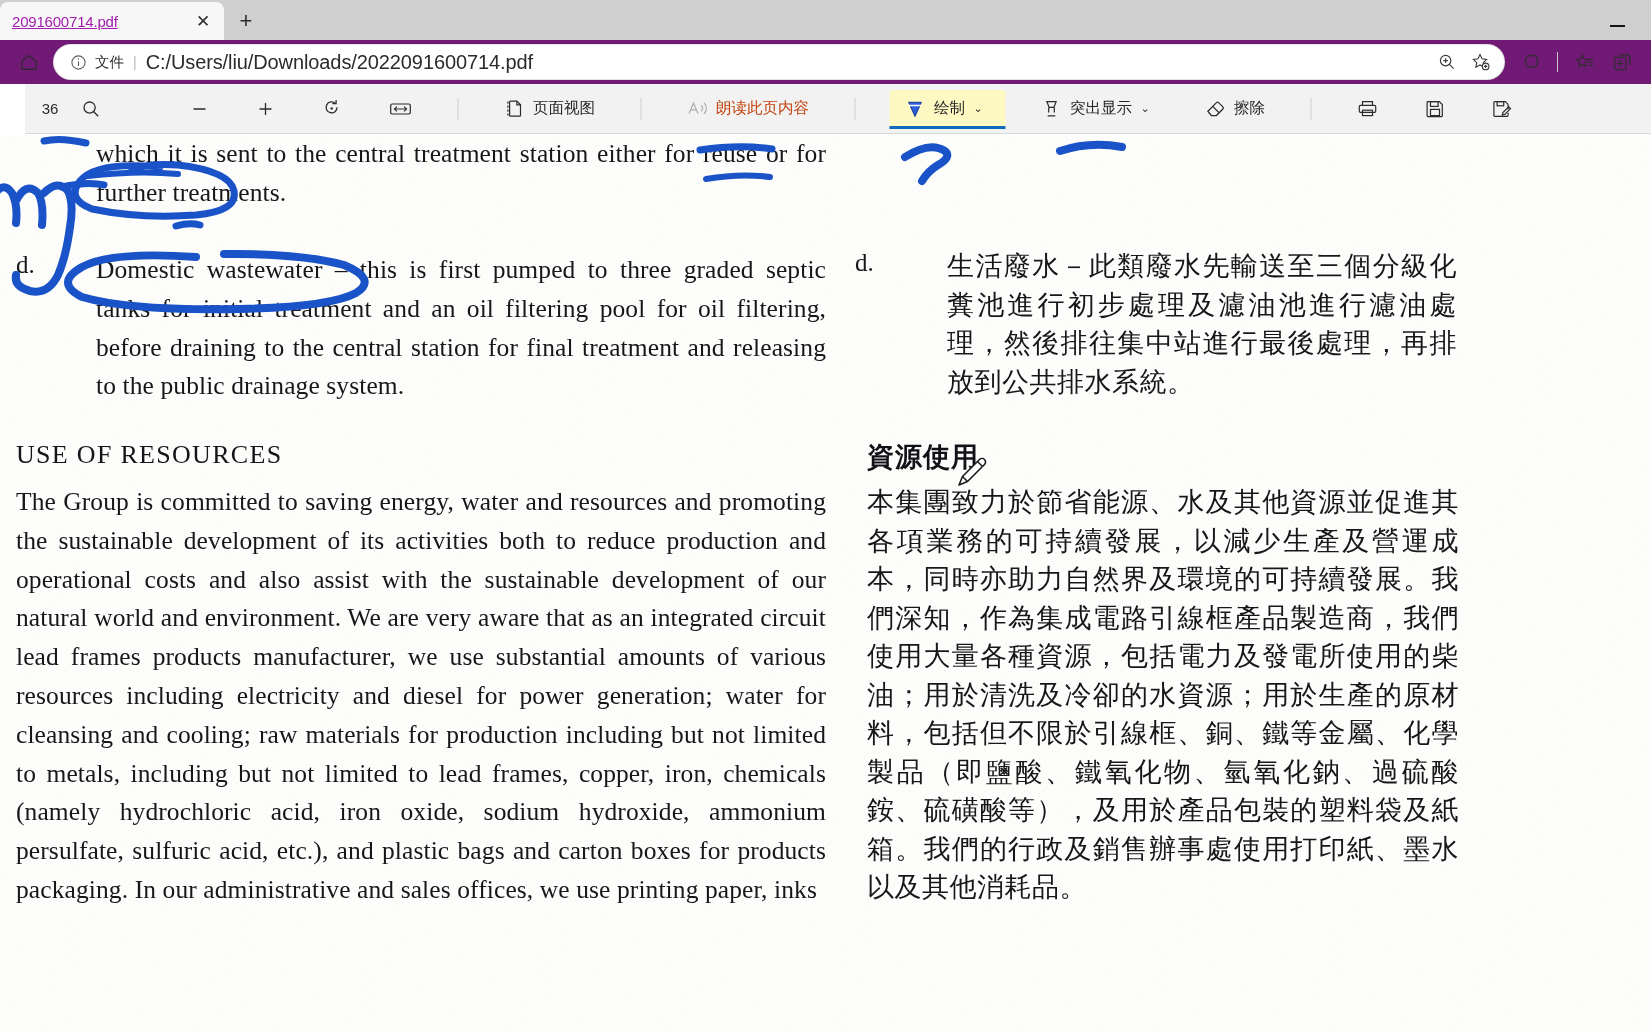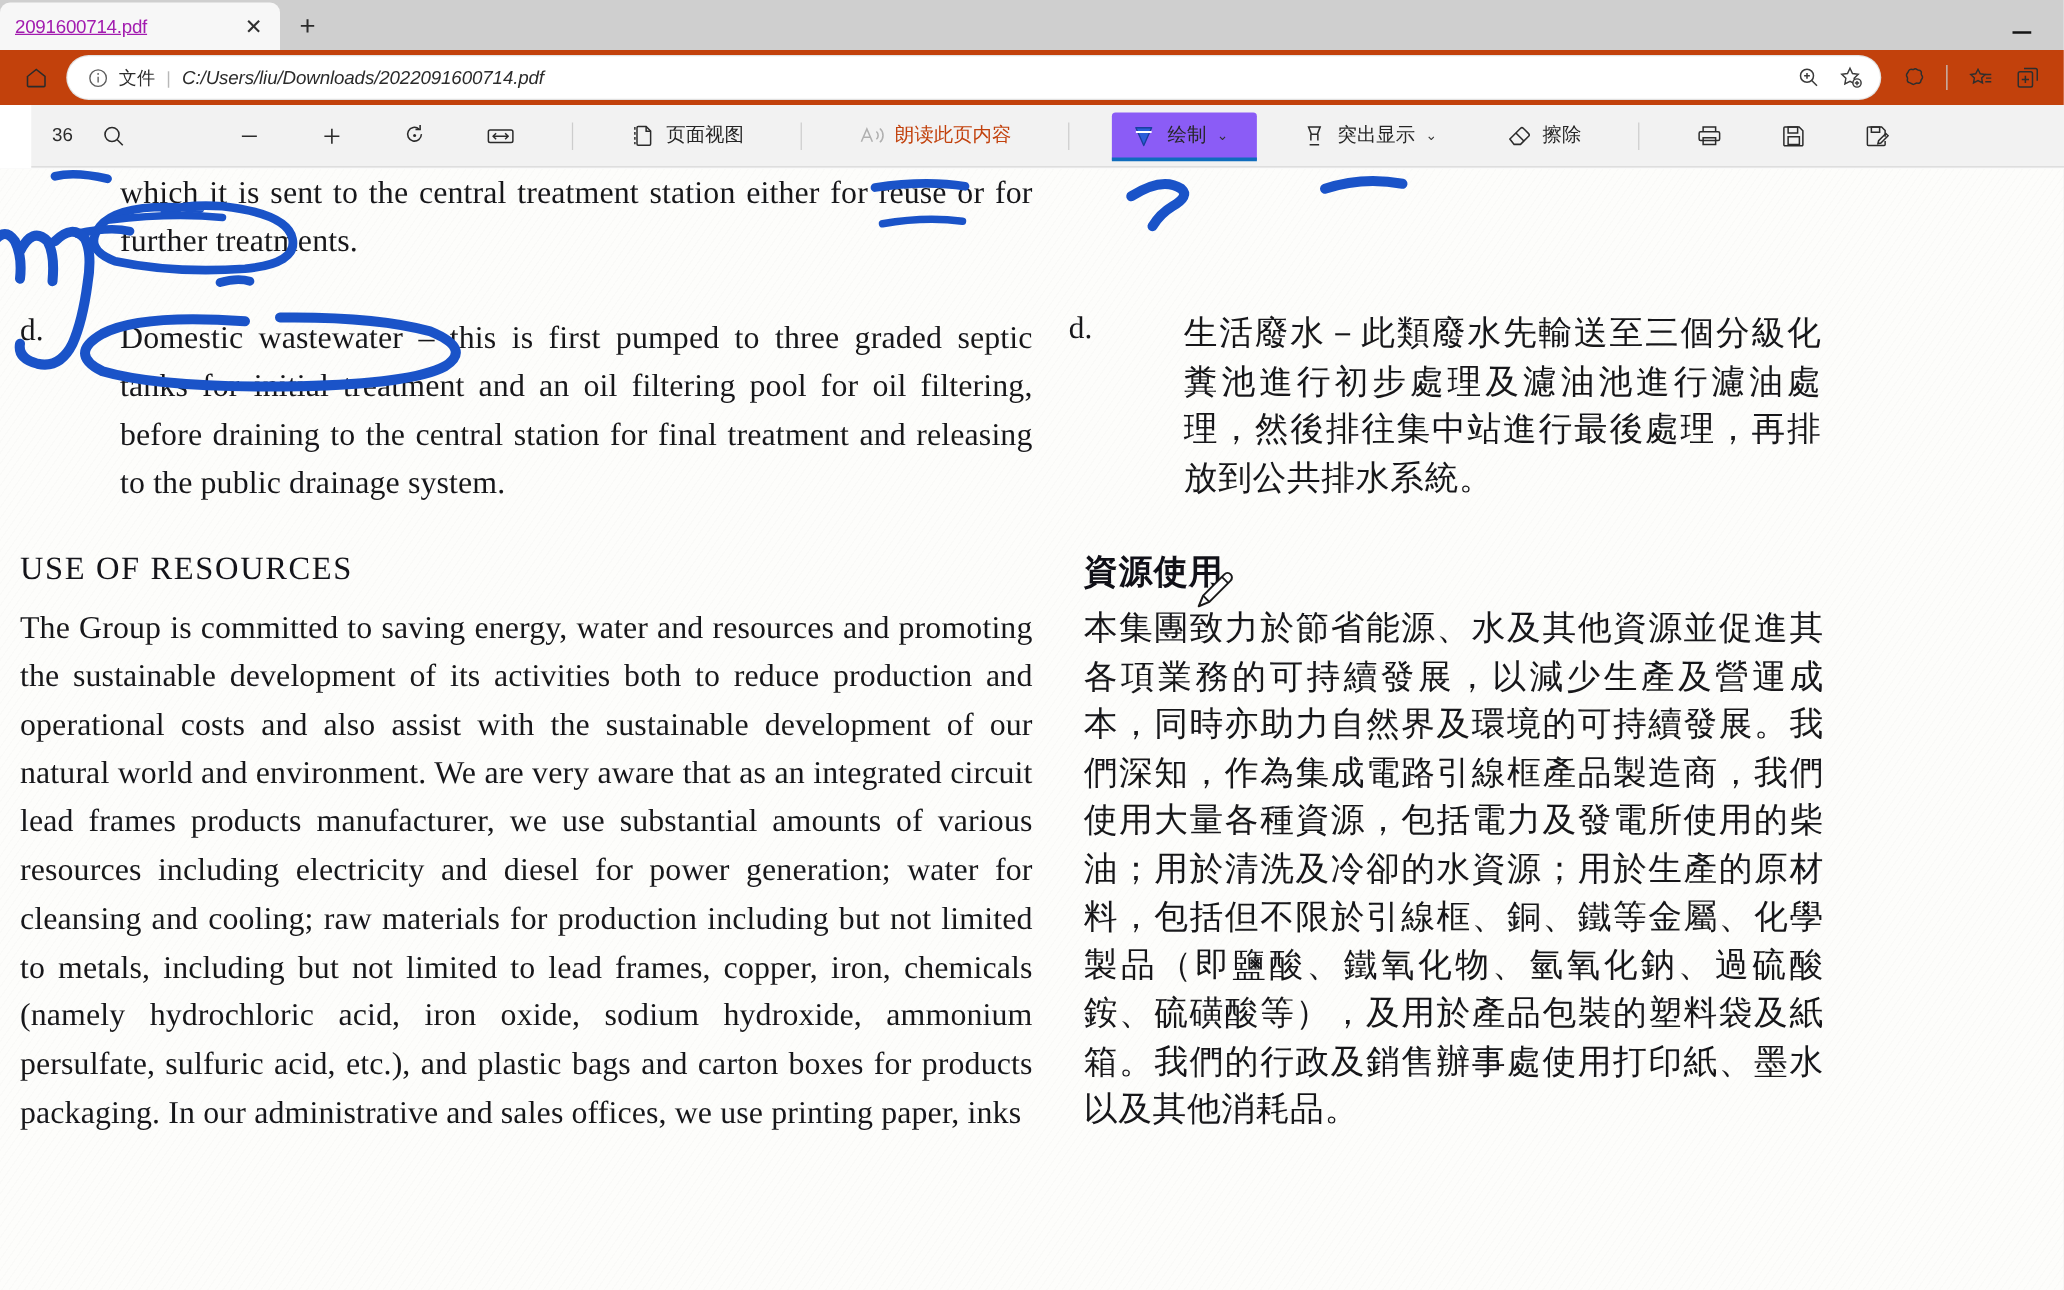--- a/index.html
+++ b/index.html
@@ -50,21 +50,21 @@
   #win-min {
     width: 40px; height: 30px;
     display: flex; align-items: flex-end; justify-content: center;
     padding-bottom: 8px;
   }
   #win-min i { display:block; width: 15px; height: 2px; background: #141414; }
 
   
   #browserbar {
     position: absolute; left: 0; top: 40px; width: 1651px; height: 44px;
-    background: #c2410c;
+    background: #701a75;
     display: flex; align-items: center;
     padding: 0 10px;
   }
   #home-btn {
     width: 38px; height: 34px; margin-right: 6px;
     display: flex; align-items: center; justify-content: center;
   }
   #omnibox {
     flex: 1; height: 34px;
     background: #ffffff;
@@ -75,24 +75,23 @@
   }
   #info-icon {
     width: 20px; height: 20px; margin-right: 7px;
     display: flex; align-items: center; justify-content: center;
     color: #606060;
   }
   #omni-scheme { font-size: 14.5px; color: #2b2b2b; white-space: nowrap; }
   #omni-sep { color: #b8b8b8; margin: 0 9px; font-size: 14px; }
   #omni-url {
     flex: 1;
-    font-size: 15px; color: #2b2b2b;
+    font-size: 20px; color: #2b2b2b;
     white-space: nowrap; overflow: hidden;
     letter-spacing: -0.1px;
-    font-style: italic;
   }
   .omni-act {
     width: 34px; height: 30px;
     display: flex; align-items: center; justify-content: center;
     color: #383838;
   }
   #bar-right { display: flex; align-items: center; padding-left: 8px; }
   .bar-icon {
     width: 38px; height: 34px;
     display: flex; align-items: center; justify-content: center;
@@ -127,21 +126,21 @@
     padding: 0 11px;
     color: #262626; font-size: 15.5px;
     border-radius: 4px;
     white-space: nowrap;
   }
   .pdf-btn .glyph { display: flex; align-items: center; justify-content: center; }
   .pdf-btn .lbl { margin-left: 8px; }
   .pdf-div { width: 1px; height: 22px; background: #cdcdcd; margin: 0 10px; }
   .pdf-btn.disabled { color: #c2410c; }
   .pdf-btn.active {
-    background: #8b5cf6;
+    background: #fef9c3;
     border-radius: 3px 3px 0 0;
     position: relative;
     padding: 0 14px;
   }
   .pdf-btn.active::after {
     content: ""; position: absolute; left: 0; right: 0; bottom: -1px;
     height: 2.5px; background: #0f6cbd;
   }
   .caret {
     width: 26px; height: 38px;

